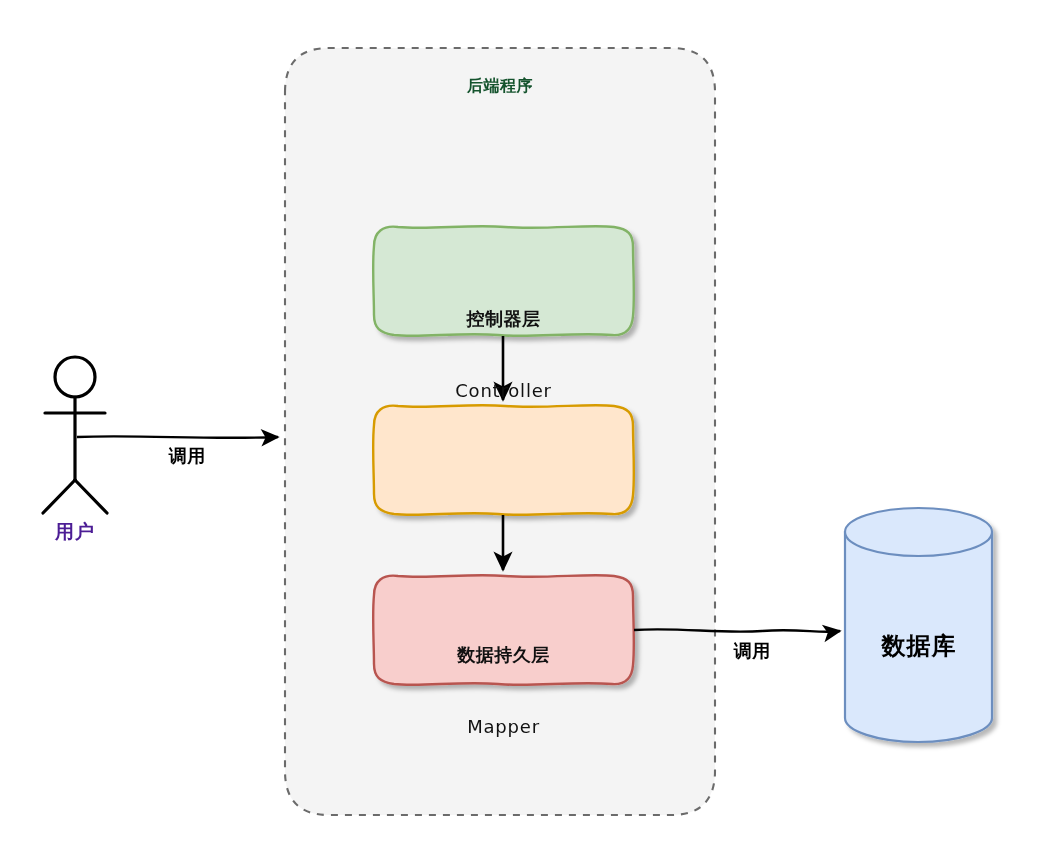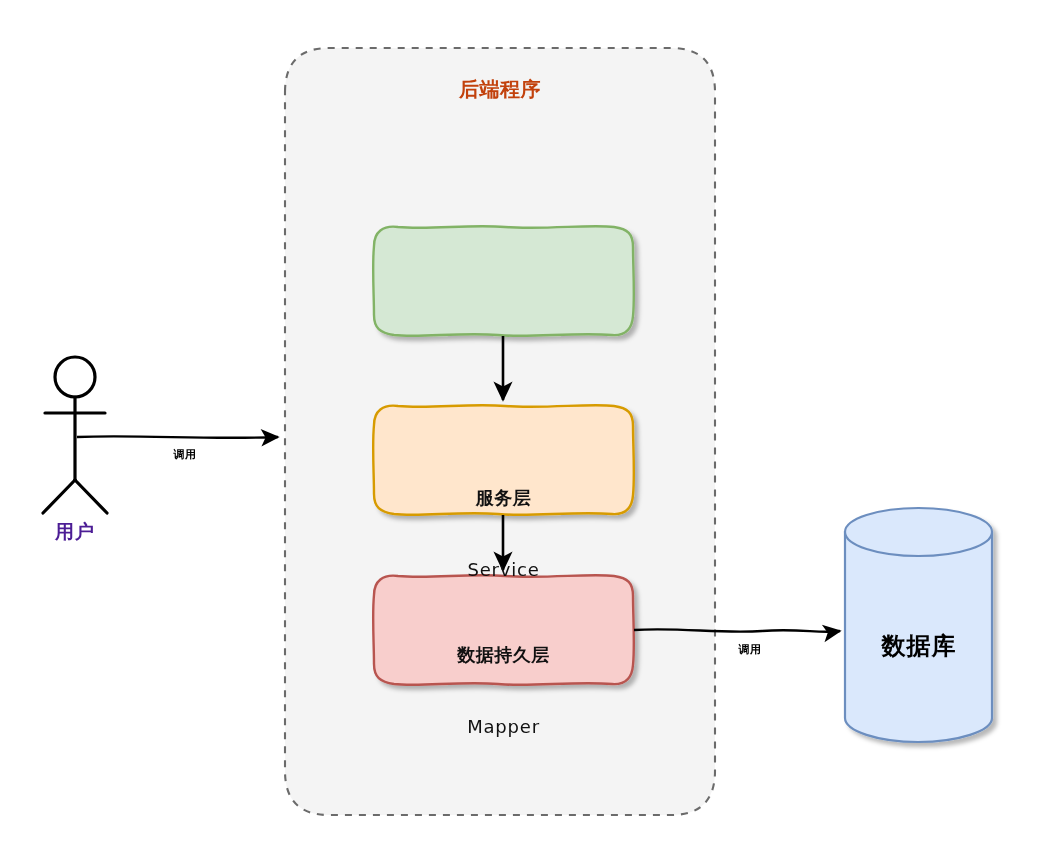--- a/index.html
+++ b/index.html
@@ -24,23 +24,23 @@
     width: 1051px;
     height: 865px;
   }
   .lbl {
     position: absolute;
     text-align: center;
     white-space: pre;
     pointer-events: none;
   }
   .container-title {
-    font-size: 20px;
-    font-weight: bold;
-    color: #c2410c;
+    font-size: 16px;
+    font-weight: bold;
+    color: #14532d;
     letter-spacing: 0.5px;
   }
   .box-label {
     font-size: 18px;
     color: #111111;
     line-height: 1.35;
   }
   .box-label .cn {
     display: block;
     font-weight: bold;
@@ -52,21 +52,21 @@
     font-family: "DejaVu Sans", "Liberation Sans", sans-serif;
     letter-spacing: 0.8px;
   }
   .actor-label {
     font-size: 19px;
     font-weight: bold;
     color: #4c1d95;
     letter-spacing: 1px;
   }
   .edge-label {
-    font-size: 11px;
+    font-size: 18px;
     font-weight: bold;
     color: #000000;
     background: #f4f4f4;
     padding: 0 1px;
     letter-spacing: 0.5px;
   }
   .edge-label.on-white {
     background: #ffffff;
   }
   .db-label {
@@ -174,25 +174,25 @@
                L 845 718
                C 845 731, 878 742, 918 742
                C 958 742, 992 731, 992 718
                L 992 532 Z" fill="#dae8fc" stroke="#6c8ebf" stroke-width="2.2"></path>
       <ellipse cx="918.5" cy="532" rx="73.5" ry="24" fill="#dae8fc" stroke="#6c8ebf" stroke-width="2.2"></ellipse>
     </g>
   </svg>
 
   <div class="lbl container-title" style="left:400px; top:76px; width:200px;">后端程序</div>
 
-
-  <div class="lbl box-label" style="left:374px; top:437px; width:259px;">
-    <span class="cn">服务层</span>
-    <span class="en">Service</span>
-  </div>
+  <div class="lbl box-label" style="left:374px; top:258px; width:259px;">
+    <span class="cn">控制器层</span>
+    <span class="en">Controller</span>
+  </div>
+
 
   <div class="lbl box-label" style="left:374px; top:594px; width:259px;">
     <span class="cn">数据持久层</span>
     <span class="en">Mapper</span>
   </div>
 
   <div class="lbl actor-label" style="left:25px; top:519px; width:100px;">用户</div>
 
   <div class="lbl" style="left:150px; top:426px; width:52px;">
     <span class="edge-label on-white">调用</span>

